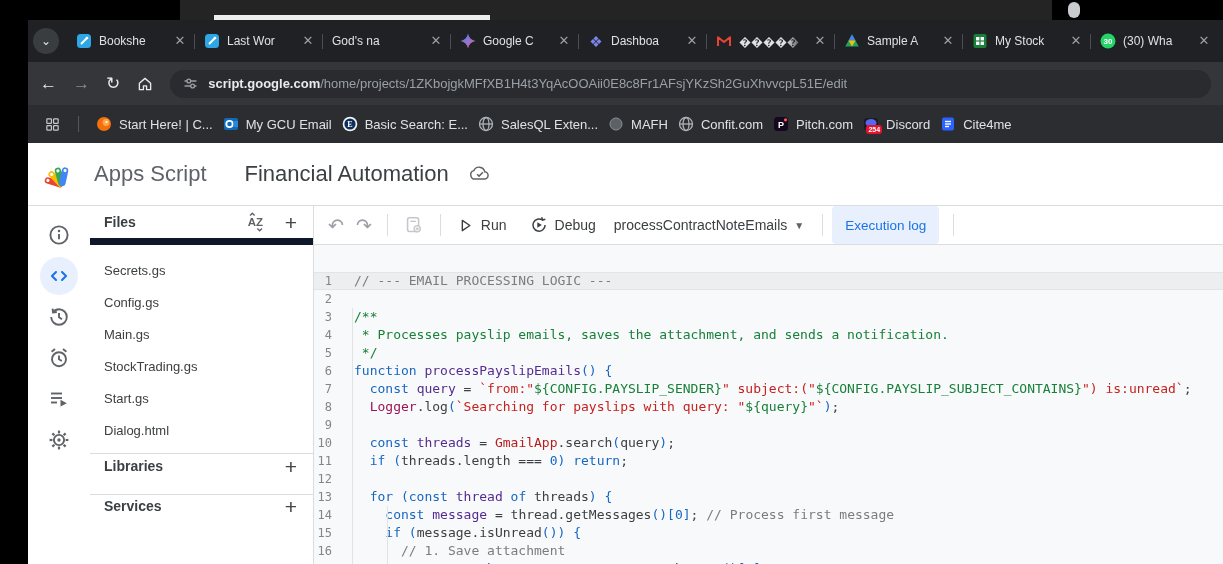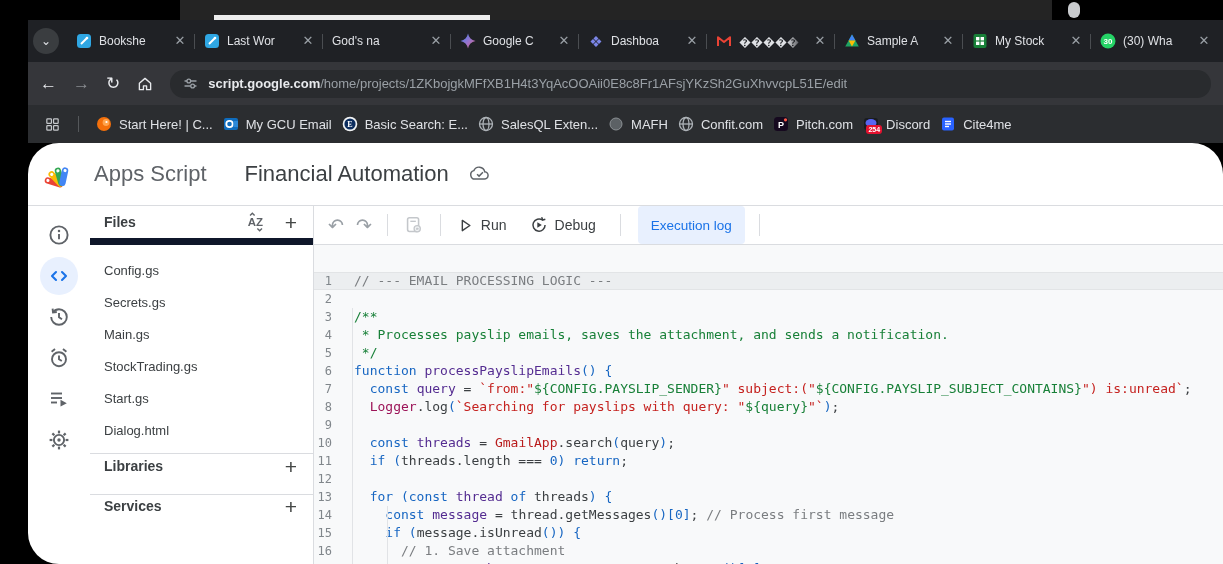--- a/index.html
+++ b/index.html
@@ -34,21 +34,21 @@
   .url .path{color:#9aa0a6;}
   
   .bookmarksbar{height:38px;background:#2b2d30;display:flex;align-items:center;padding:0 16px;gap:13px;}
   .bsep{width:1px;height:16px;background:#55585b;margin:0 4px;}
   .bookmark{display:flex;align-items:center;gap:7px;cursor:pointer;margin-right:10px;}
   .bookmark .blabel{color:#dfe1e5;font-size:13px;white-space:nowrap;}
   .bicon{width:16px;height:16px;flex:none;position:relative;display:flex;align-items:center;justify-content:center;}
   .badge{position:absolute;right:-3px;bottom:-2px;background:#e3122f;color:#fff;font-size:7px;font-weight:700;
     border-radius:3px;padding:1px 2px;line-height:1;}
   
-  .page{height:421px;background:#fff;display:flex;flex-direction:column;border-radius:31px;}
+  .page{height:421px;background:#fff;display:flex;flex-direction:column;}
   .appheader{height:63px;border-bottom:1px solid #dadce0;display:flex;align-items:center;padding-left:20px;flex:none;}
   .product{font-size:22px;color:#5f6368;margin-left:10px;}
   .proj-title{font-size:22px;color:#3c4043;margin-left:38px;}
   .cloudwrap{margin-left:20px;display:flex;}
   .pbody{flex:1;display:flex;min-height:0;}
   
   .rail{width:62px;flex:none;display:flex;flex-direction:column;align-items:center;padding-top:10px;gap:3px;}
   .railbtn{width:38px;height:38px;border:none;background:transparent;display:flex;align-items:center;justify-content:center;
     border-radius:50%;cursor:pointer;padding:0;}
   .railbtn.active{background:#e8f0fe;}
@@ -67,21 +67,21 @@
   .fsection .slabel{font-size:14px;font-weight:700;color:#3c4043;flex:1;}
   
   .main{flex:1;display:flex;flex-direction:column;min-width:0;}
   .edtoolbar{height:39px;flex:none;background:#fff;border-bottom:1px solid #dadce0;display:flex;align-items:center;padding-left:8px;}
   .tbtn{border:none;background:transparent;display:flex;align-items:center;gap:6px;cursor:pointer;
     font-size:14px;color:#3c4043;padding:4px 6px;font-family:"Liberation Sans",sans-serif;}
   .tbtn .uglyph{font-size:19px;color:#9aa0a6;line-height:1;}
   .vsep{width:1px;height:22px;background:#dadce0;margin:0 9px;flex:none;}
   .fnselect{margin-left:12px;display:flex;align-items:center;gap:7px;font-size:14px;color:#3c4043;cursor:pointer;}
   .caret{font-size:10px;color:#5f6368;}
-  .execlog{margin-left:8px;height:38px;background:#e8f0fe;color:#1a73e8;border:none;border-radius:4px;
+  .execlog{height:38px;background:#e8f0fe;color:#1a73e8;border:none;border-radius:4px;
     padding:0 13px;font-size:13.5px;font-weight:500;cursor:pointer;font-family:"Liberation Sans",sans-serif;}
   
   .editor{flex:1;background:#f8f9fa;position:relative;overflow:hidden;padding-top:27px;}
   .cl{display:flex;height:18px;line-height:18px;font-family:"DejaVu Sans Mono",monospace;font-size:13px;white-space:pre;}
   .cl.hl{background:#eceef0;box-shadow:inset 0 1px #e2e4e6, inset 0 -1px #e2e4e6;}
   .ln{width:36px;flex:none;text-align:right;padding-right:18px;color:#80868b;font-size:12px;}
   .codetxt{padding-left:4px;}
   .tk-cmt{color:#7a7d80;}.tk-doc{color:#188038;}.tk-kw{color:#1766c2;}.tk-fn{color:#542c91;}
   .tk-str{color:#c5221f;}.tk-tpl{color:#188038;}.tk-cls{color:#b91c1c;}.tk-cls2{color:#9c1458;}
   .tk-num{color:#1766c2;}.tk-pln{color:#3c4043;}.tk-br{color:#1766c2;}
@@ -453,22 +453,22 @@
             <button class="iconbtn">
               <svg width="22" height="22" viewBox="0 0 24 24">
                   <text x="3" y="16.5" font-size="12.5" font-weight="600" fill="#5f6368" font-family="Liberation Sans,sans-serif">AZ</text>
                   <path d="M5.5 5 8 2.5 10.5 5" fill="none" stroke="#5f6368" stroke-width="1.5"></path>
                   <path d="M13.5 19 16 21.5 18.5 19" fill="none" stroke="#5f6368" stroke-width="1.5"></path>
                 </svg>
             </button>
             <button class="iconbtn plus">+</button>
           </div>
           <div class="filelist" id="filelist">
+              <div class="file">Secrets.gs</div>
               <div class="file">Config.gs</div>
-              <div class="file">Secrets.gs</div>
               <div class="file">Main.gs</div>
               <div class="file">StockTrading.gs</div>
               <div class="file">Start.gs</div>
               <div class="file">Dialog.html</div>
             </div>
           <div class="fdivider"></div>
           <div class="fsection">
             <span class="slabel">Libraries</span>
             <button class="iconbtn plus">+</button>
           </div>
@@ -508,20 +508,24 @@
             <button class="tbtn" style="margin-left:10px">
               <span>
                   <svg width="20" height="20" viewBox="0 0 24 24">
                     <path d="M19.3 12a7.3 7.3 0 1 1-3.2-6" fill="none" stroke="#3c4043" stroke-width="1.8"></path>
                     <polyline points="15.2,2.8 16.4,6 19.6,5" fill="none" stroke="#3c4043" stroke-width="1.8"></polyline>
                     <polygon points="10,8.8 15.4,12 10,15.2" fill="#3c4043"></polygon>
                   </svg>
                 </span>
               <span>Debug</span>
             </button>
+            <div class="fnselect">
+              <span>processContractNoteEmails</span>
+              <span class="caret">▼</span>
+            </div>
             <div class="vsep" style="margin-left:18px"></div>
             <button class="execlog">Execution log</button>
             <div class="vsep" style="margin-left:14px"></div>
           </div>
 
           <div class="editor" id="editor">
             <div class="guide" style="left:38px;top:63px;bottom:0"></div>
             <div class="guide" style="left:73px;top:261px;bottom:0"></div>
             <div id="codelines">
                 <div class="cl hl"><span class="ln">1</span><span class="codetxt"><span class="tk-cmt">// --- EMAIL PROCESSING LOGIC ---</span></span></div>

